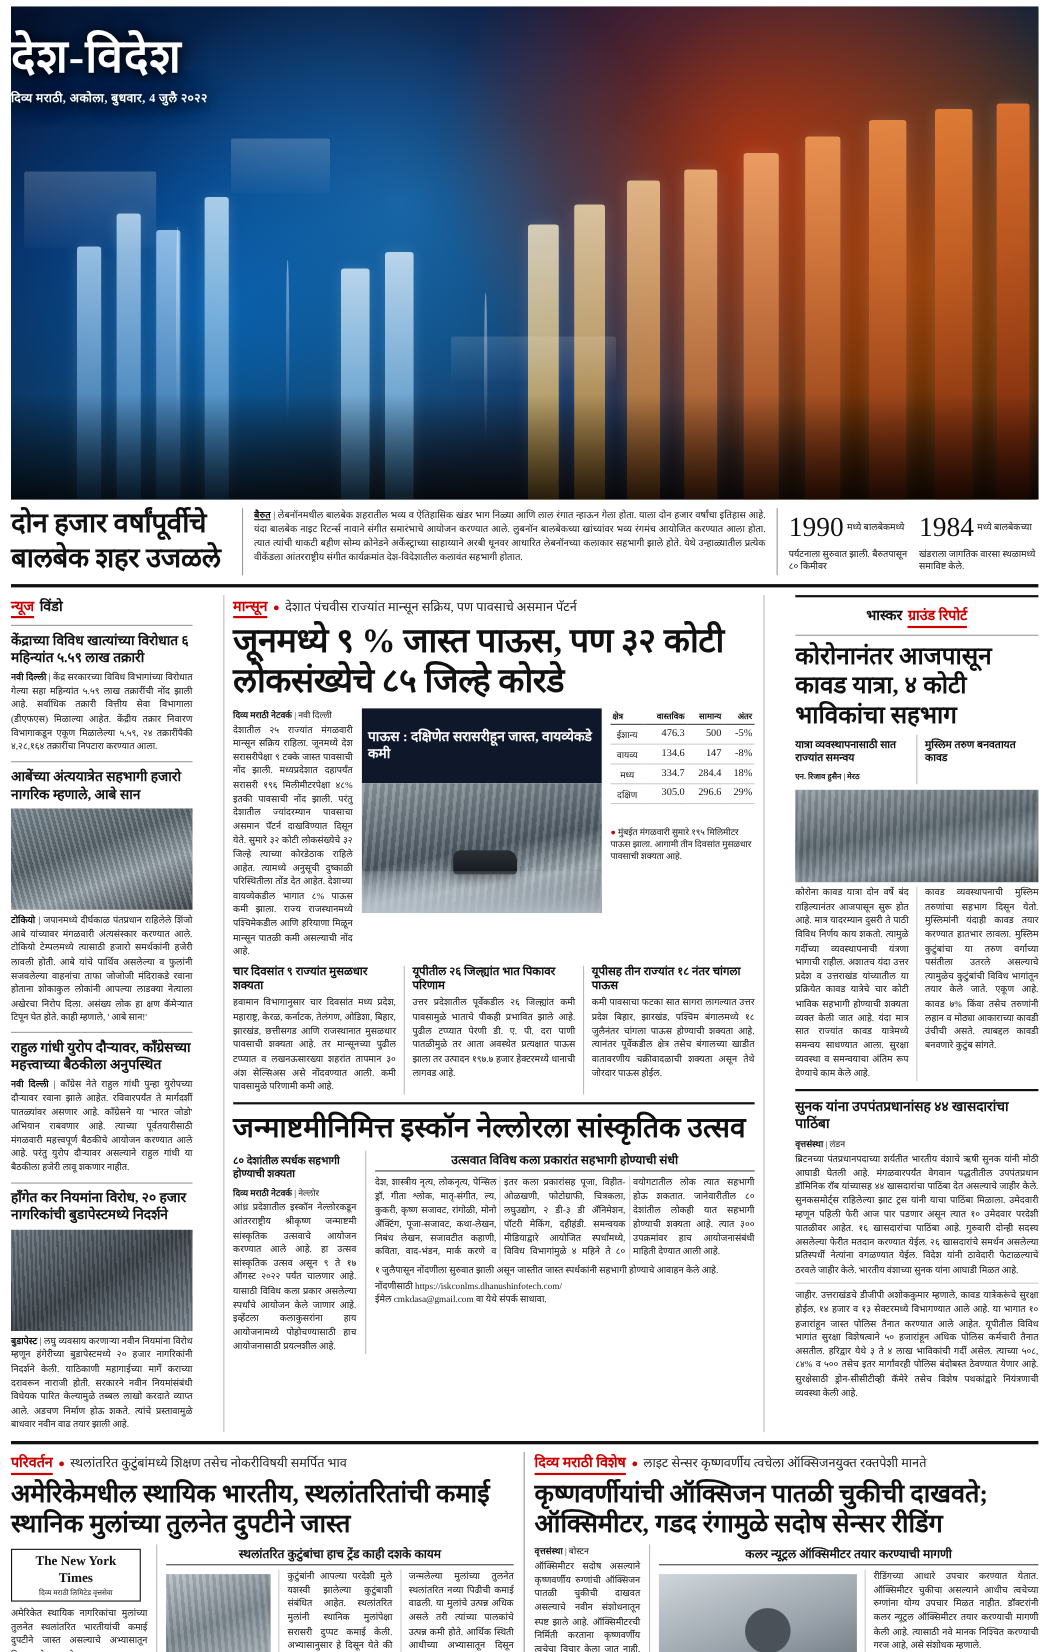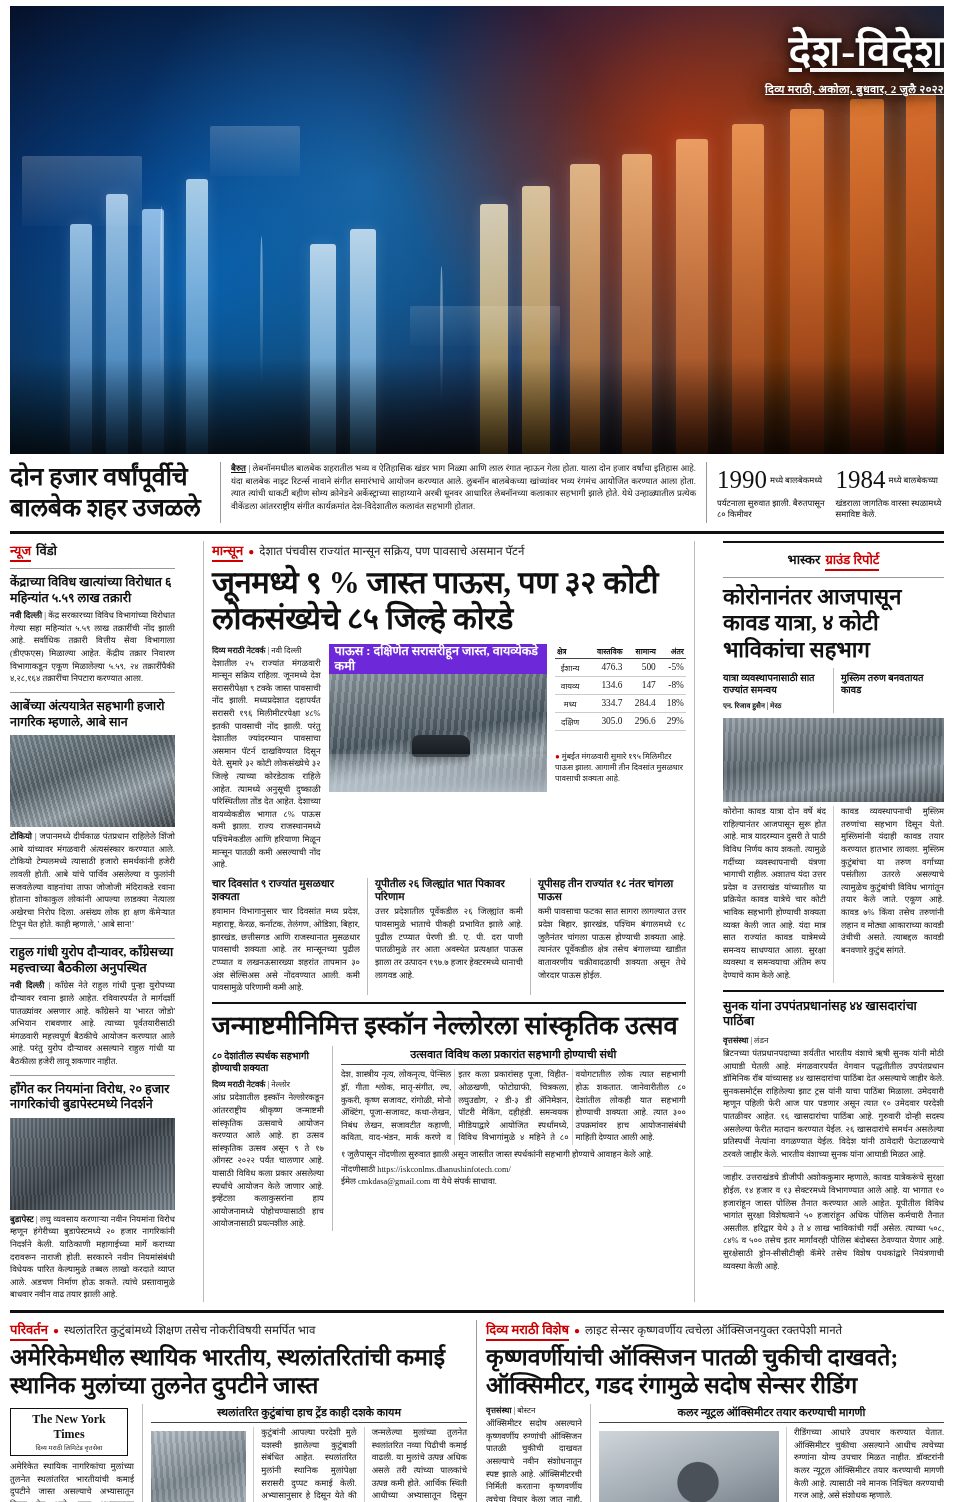--- a/index.html
+++ b/index.html
@@ -44,24 +44,23 @@
   .spotbeam {
     position:absolute; width:3px; border-radius:50%;
     background:linear-gradient(180deg, rgba(255,255,255,.9), rgba(255,255,255,0));
     opacity:.5;
   }
   .crowd {
     position:absolute; left:0; right:0; bottom:0; height:96px;
     background:linear-gradient(0deg, rgba(0,0,0,.78), rgba(0,0,0,0));
   }
   .masthead-title {
-    position:absolute; left:0; right:0; top:14px; text-align:right;
+    position:absolute; left:0; right:0; top:14px; text-align:left;
     color:#fff; z-index:6;
     text-shadow:0 2px 10px rgba(0,0,0,.9), 0 0 24px rgba(0,0,0,.8);
-    text-decoration:underline;
   }
   .masthead-title .mt {
     font-size:42px; font-weight:bold; letter-spacing:1px;
     font-family:"Liberation Serif", serif;
   }
   .masthead-title .ms {
     font-size:11px; margin-top:4px; font-weight:bold; letter-spacing:.4px;
   }
 
   
@@ -148,22 +147,22 @@
   .mon-photo .car {
     position:absolute; left:38%; top:52%; width:58px; height:22px;
     background:linear-gradient(180deg,#2a2f35,#141a1f); border-radius:7px 9px 4px 4px;
     box-shadow:0 6px 10px rgba(0,0,0,.35);
   }
   .mon-photo .water {
     position:absolute; left:0; right:0; bottom:0; height:38px;
     background:linear-gradient(0deg, rgba(190,200,208,.85), rgba(190,200,208,.2));
   }
   .caption-bar {
-    background:#6d28d9; color:#fff; font-size:12.5px; font-weight:bold;
-    padding:0 6px; line-height:1.2;
+    background:#0f172a; color:#fff; font-size:12.5px; font-weight:bold;
+    padding:19px 6px; line-height:1.2;
   }
   table.mon-tbl { width:100%; border-collapse:collapse; font-size:8.2px; }
   table.mon-tbl th {
     font-size:7.6px; font-weight:bold; text-align:right; padding:2px 2px;
     border-bottom:1px solid #444;
   }
   table.mon-tbl th:first-child { text-align:left; }
   table.mon-tbl td {
     text-align:right; padding:3px 2px; border-bottom:1px solid #ccc;
     font-size:9.4px; font-family:"Liberation Serif",serif;
@@ -233,21 +232,21 @@
     </div>
     <div class="ruinblock" style="left:12px;top:150px;width:120px;height:70px;"></div>
     <div class="ruinblock" style="left:200px;top:120px;width:90px;height:50px;"></div>
     <div class="ruinblock" style="left:400px;top:300px;width:150px;height:40px;opacity:.35;"></div>
     <div class="spotbeam" style="left:150px;top:200px;height:180px;"></div>
     <div class="spotbeam" style="left:250px;top:230px;height:150px;"></div>
     <div class="spotbeam" style="left:430px;top:260px;height:140px;"></div>
     <div class="crowd"></div>
     <div class="masthead-title">
       <div class="mt">देश-विदेश</div>
-      <div class="ms">दिव्य मराठी, अकोला, बुधवार, 2 जुलै २०२२</div>
+      <div class="ms">दिव्य मराठी, अकोला, बुधवार, 4 जुलै २०२२</div>
     </div>
   </div>
 
   <div class="capstrip">
     <div class="cap-head">दोन हजार वर्षांपूर्वीचे बालबेक शहर उजळले</div>
     <div class="cap-body">
       <b>बैरुत</b> |
       <span>लेबनॉनमधील बालबेक शहरातील भव्य व ऐतिहासिक खंडर भाग निळ्या आणि लाल रंगात न्हाऊन गेला होता. याला दोन हजार वर्षांचा इतिहास आहे. यंदा बालबेक नाइट रिटर्न्स नावाने संगीत समारंभाचे आयोजन करण्यात आले. लुबनॉन बालबेकच्या खांच्यांवर भव्य रंगमंच आयोजित करण्यात आला होता. त्यात त्यांची धाकटी बहीण सोम्य क्रोनेडने अर्केस्ट्राच्या साहाय्याने अरबी धूनवर आधारित लेबनॉनच्या कलाकार सहभागी झाले होते. येथे उन्हाळ्यातील प्रत्येक वीकेंडला आंतरराष्ट्रीय संगीत कार्यक्रमांत देश-विदेशातील कलावंत सहभागी होतात.</span>
     </div>
     <div class="cap-stats">

